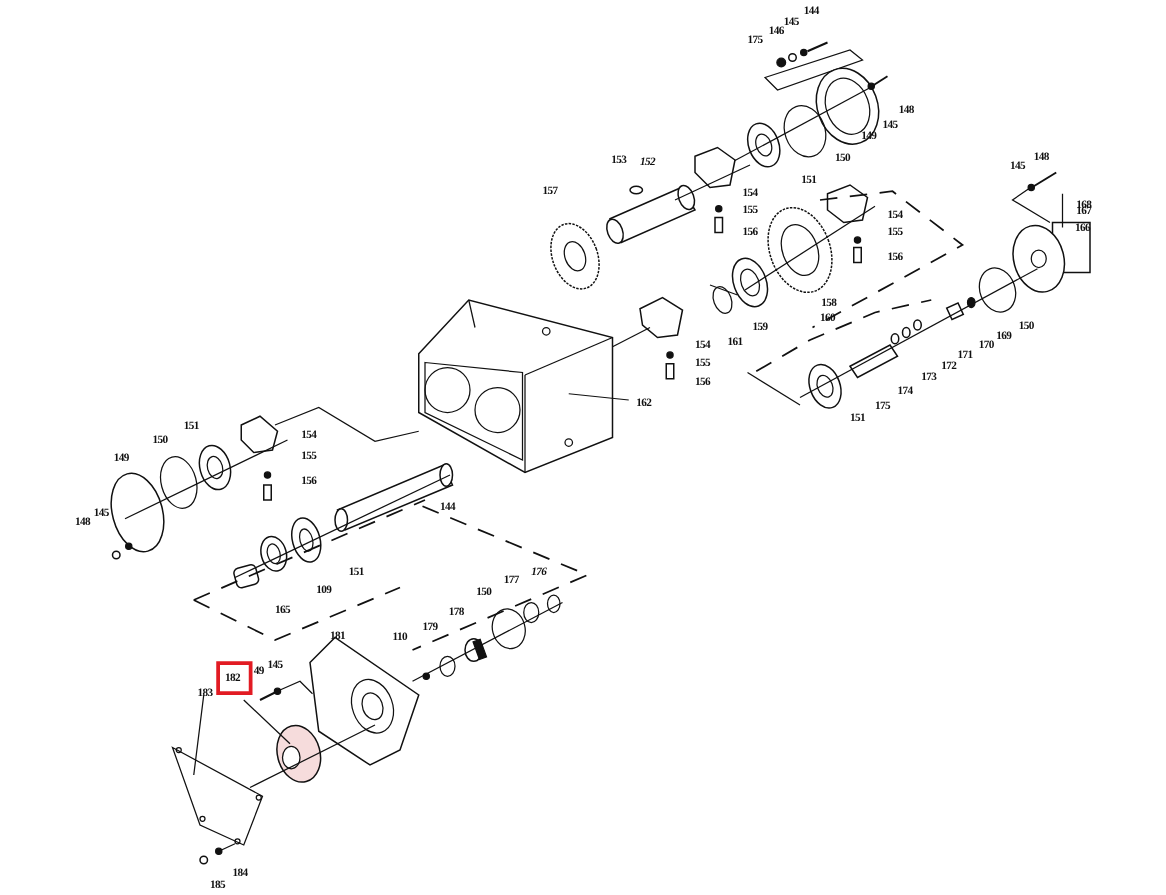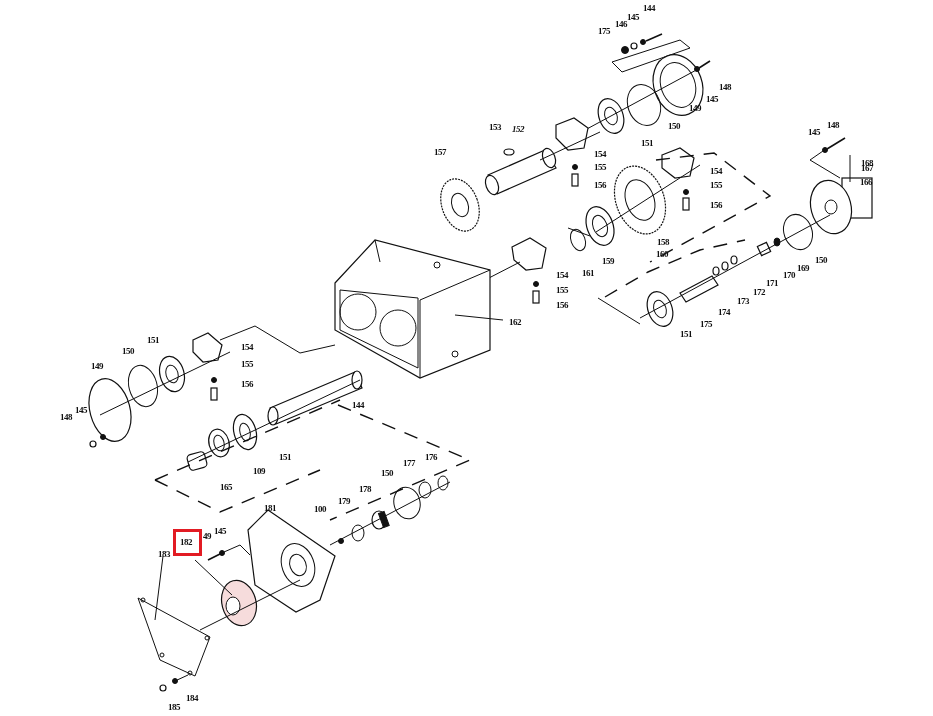--- a/index.html
+++ b/index.html
@@ -219,26 +219,26 @@
   <span class="lbl" style="left:241px;top:379px;">156</span>
   <span class="lbl" style="left:147px;top:335px;">151</span>
   <span class="lbl" style="left:122px;top:346px;">150</span>
   <span class="lbl" style="left:91px;top:361px;">149</span>
   <span class="lbl" style="left:75px;top:405px;">145</span>
   <span class="lbl" style="left:60px;top:412px;">148</span>
   <span class="lbl" style="left:352px;top:400px;">144</span>
   <span class="lbl" style="left:279px;top:452px;">151</span>
   <span class="lbl" style="left:253px;top:466px;">109</span>
   <span class="lbl" style="left:220px;top:482px;">165</span>
-  <span class="lbl" style="left:425px;top:452px;">176</span>
+  <span class="lbl" style="left:425px;top:452px;font-style:italic;">176</span>
   <span class="lbl" style="left:403px;top:458px;text-align:center;">177</span>
   <span class="lbl" style="left:381px;top:468px;">150</span>
   <span class="lbl" style="left:359px;top:484px;">178</span>
   <span class="lbl" style="left:338px;top:496px;">179</span>
-  <span class="lbl" style="left:314px;top:504px;">100</span>
+  <span class="lbl" style="left:314px;top:504px;">110</span>
   <span class="lbl" style="left:264px;top:503px;">181</span>
   <span class="lbl" style="left:214px;top:526px;">145</span>
   <span class="lbl" style="left:203px;top:531px;">49</span>
   <span class="lbl" style="left:180px;top:537px;">182</span>
   <span class="lbl" style="left:158px;top:549px;">183</span>
   <span class="lbl" style="left:186px;top:693px;">184</span>
   <span class="lbl" style="left:168px;top:702px;">185</span>
 
   
   <div class="hl" style="left:173px;top:529px;width:29px;height:27px;"></div>

